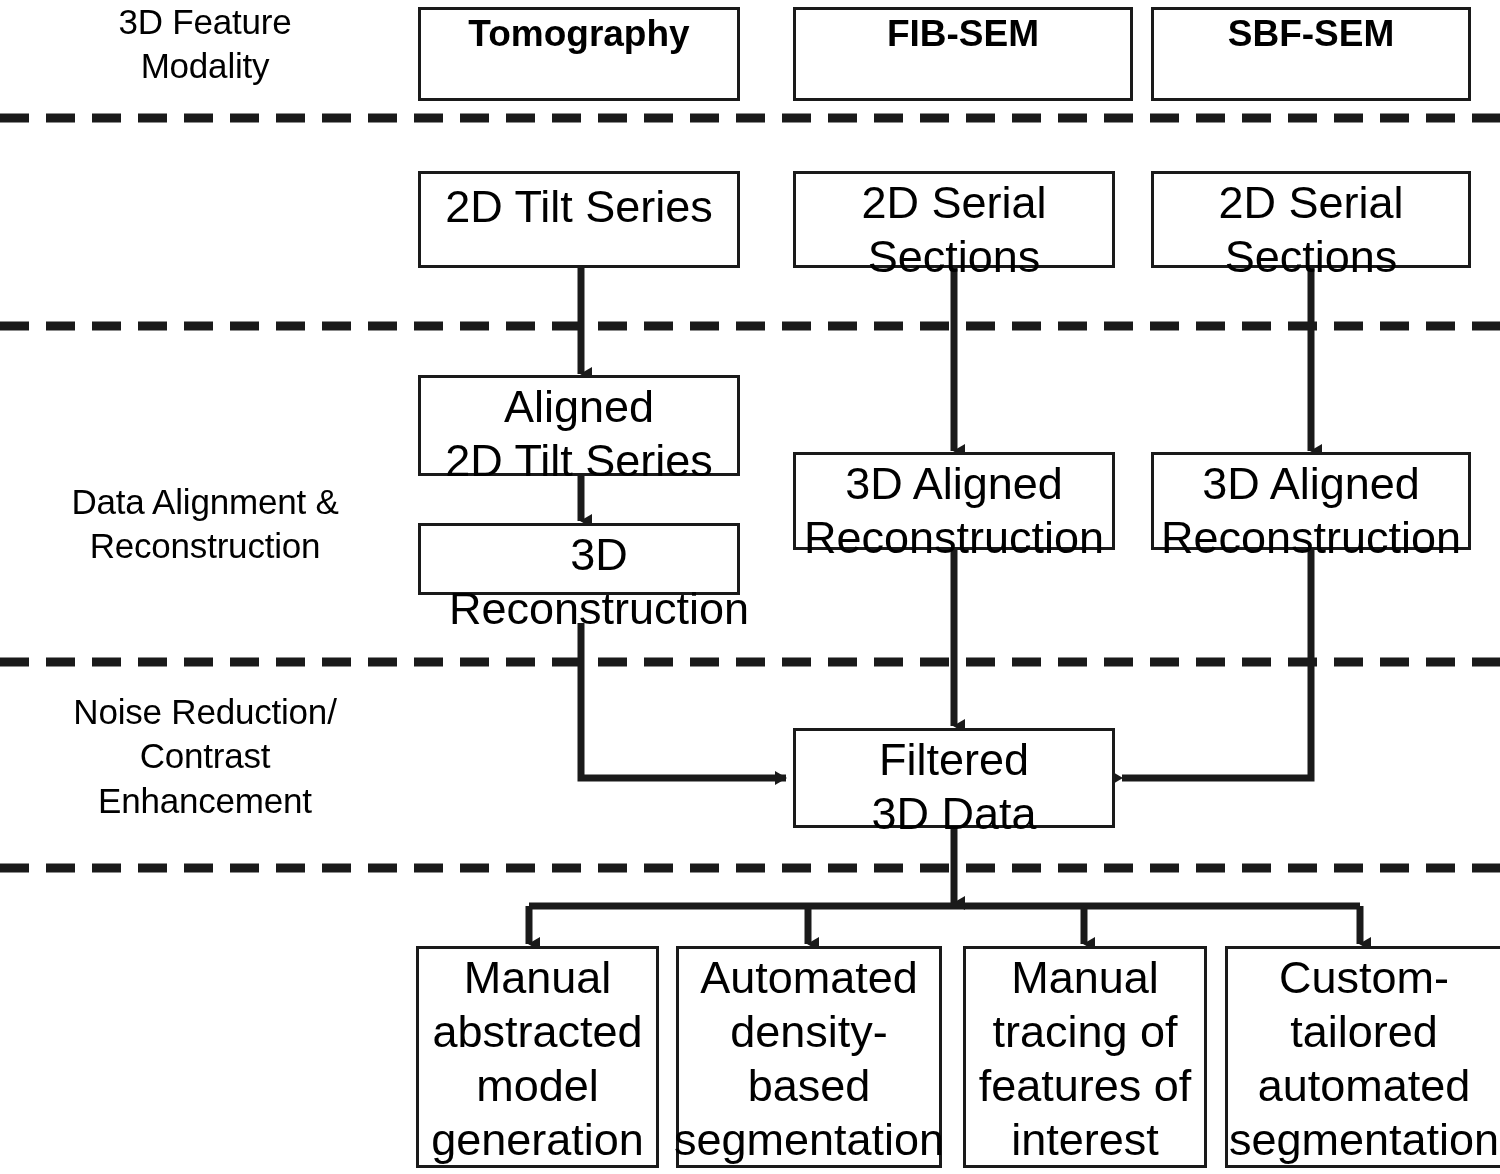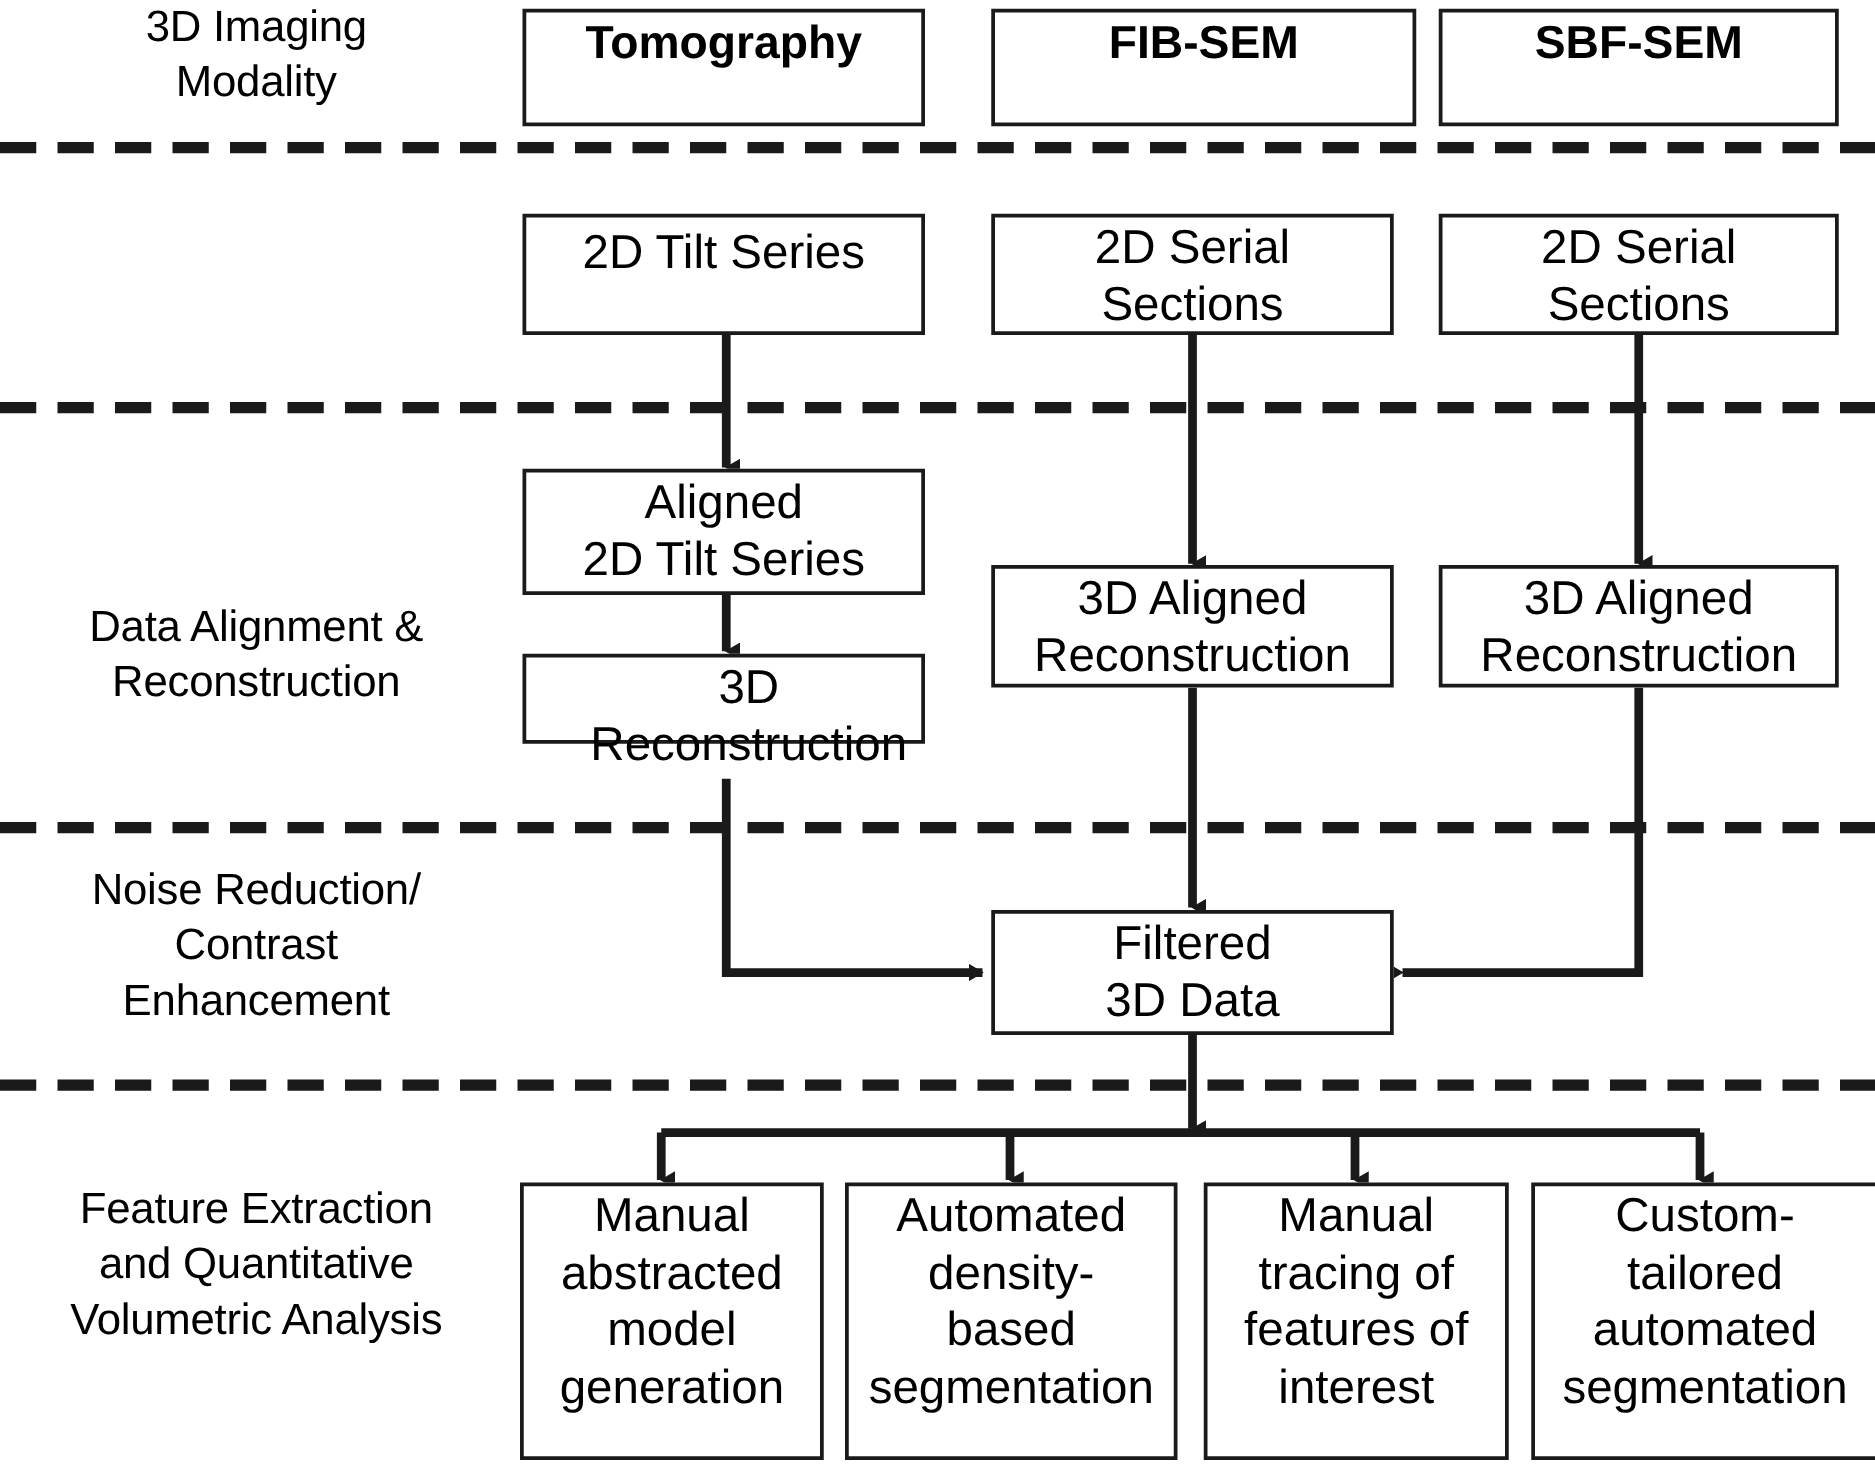--- a/index.html
+++ b/index.html
@@ -40,21 +40,21 @@
     position: absolute;
     border: 3px solid #1a1a1a;
     background: #ffffff;
     box-sizing: border-box;
     display: flex;
     justify-content: center;
     color: #000000;
   }
   .node-box .node-text {
     font-family: "Liberation Sans", sans-serif;
-    font-size: 38px;
+    font-size: 45px;
     line-height: 1.2;
     text-align: center;
     white-space: pre-line;
     color: #000000;
   }
   .node-box.header-box .node-text {
     font-weight: bold;
     font-size: 37px;
     text-align: center;
   }
@@ -107,34 +107,31 @@
 
       <line x1="529" y1="906" x2="1360" y2="906"></line>
 
       <line x1="529" y1="906" x2="529" y2="944" marker-end="url(#arrowDown)"></line>
       <line x1="808" y1="906" x2="808" y2="944" marker-end="url(#arrowDown)"></line>
       <line x1="1084" y1="906" x2="1084" y2="944" marker-end="url(#arrowDown)"></line>
       <line x1="1360" y1="906" x2="1360" y2="944" marker-end="url(#arrowDown)"></line>
     </g>
   </svg>
 
-  <div class="row-label" style="left:0px; top:0px; width:410px;">3D Imaging
+  <div class="row-label" style="left:0px; top:0px; width:410px;">3D Feature
 Modality</div>
 
 
   <div class="row-label" style="left:0px; top:444px; width:410px;margin-top:36px;">Data Alignment &amp;
 Reconstruction</div>
 
   <div class="row-label" style="left:0px; top:690px; width:410px;">Noise Reduction/
 Contrast
 Enhancement</div>
 
-  <div class="row-label" style="left:0px; top:945px; width:410px;">Feature Extraction
-and Quantitative
-Volumetric Analysis</div>
 
   <div class="node-box header-box align-top pad-top-2" style="left:418px; top:7px; width:322px; height:94px;">
     <span class="node-text">Tomography</span>
   </div>
 
   <div class="node-box header-box align-top pad-top-2" style="left:793px; top:7px; width:340px; height:94px;">
     <span class="node-text">FIB-SEM</span>
   </div>
 
   <div class="node-box header-box align-top pad-top-2" style="left:1151px; top:7px; width:320px; height:94px;">

